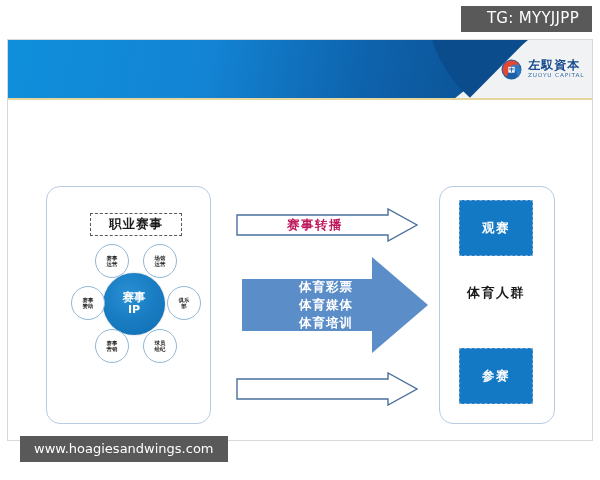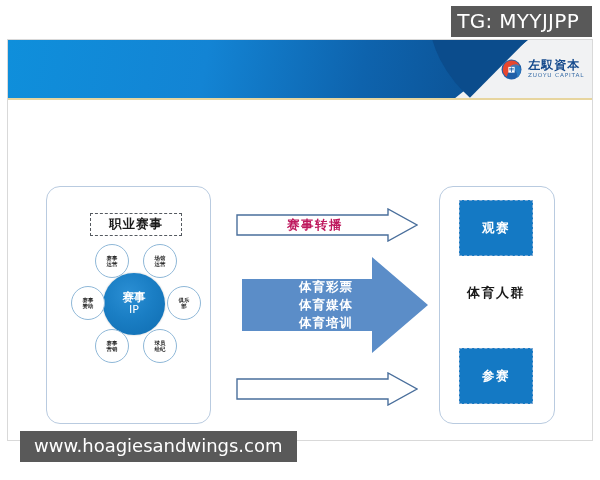--- a/index.html
+++ b/index.html
@@ -15,23 +15,23 @@
     overflow: hidden;
   }
 
   
   #tg-tag {
     position: absolute;
     top: 6px;
     right: 8px;
     background: #595959;
     color: #ffffff;
-    font-size: 20px;
+    font-size: 15px;
     letter-spacing: .3px;
-    padding: 5px 13px 6px 6px;
+    padding: 5px 13px 6px 26px;
     line-height: 1;
     white-space: nowrap;
   }
 
   
   #slide {
     position: absolute;
     left: 8px;
     top: 40px;
     width: 584px;
@@ -191,21 +191,21 @@
     flex-direction: column;
     align-items: center;
     justify-content: center;
     line-height: 1.15;
     font-size: 11.5px;
     font-weight: bold;
     box-shadow: 0 0 2px rgba(0,0,0,.25);
   }
   #hub-core .ip {
     font-size: 11px;
-    font-weight: normal;
+    font-weight: bold;
   }
   .satellite {
     position: absolute;
     width: 34px;
     height: 34px;
     border-radius: 50%;
     border: 1.1px solid #8fb8d8;
     background: #ffffff;
     color: #2a2a2a;
     display: flex;
@@ -319,21 +319,21 @@
     letter-spacing: 1.5px;
   }
 
   
   #site-watermark {
     position: absolute;
     left: 20px;
     bottom: 18px;
     background: #595959;
     color: #ffffff;
-    font-size: 18px;
+    font-size: 13px;
     padding: 6px 14px 7px 14px;
     line-height: 1;
     white-space: nowrap;
   }
 </style>
 </head>
 <body>
 
 <div id="tg-tag">TG: MYYJJPP</div>
 

